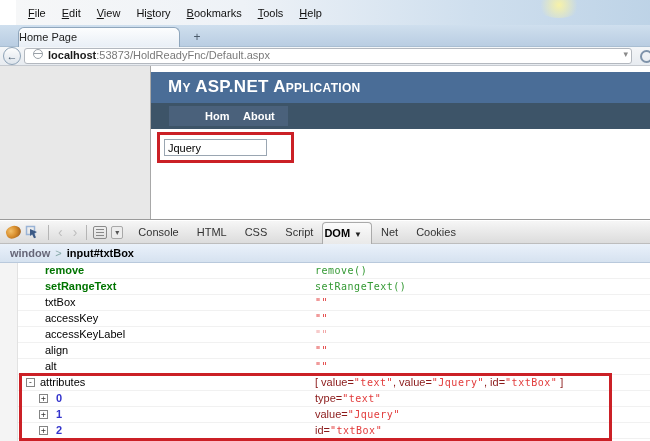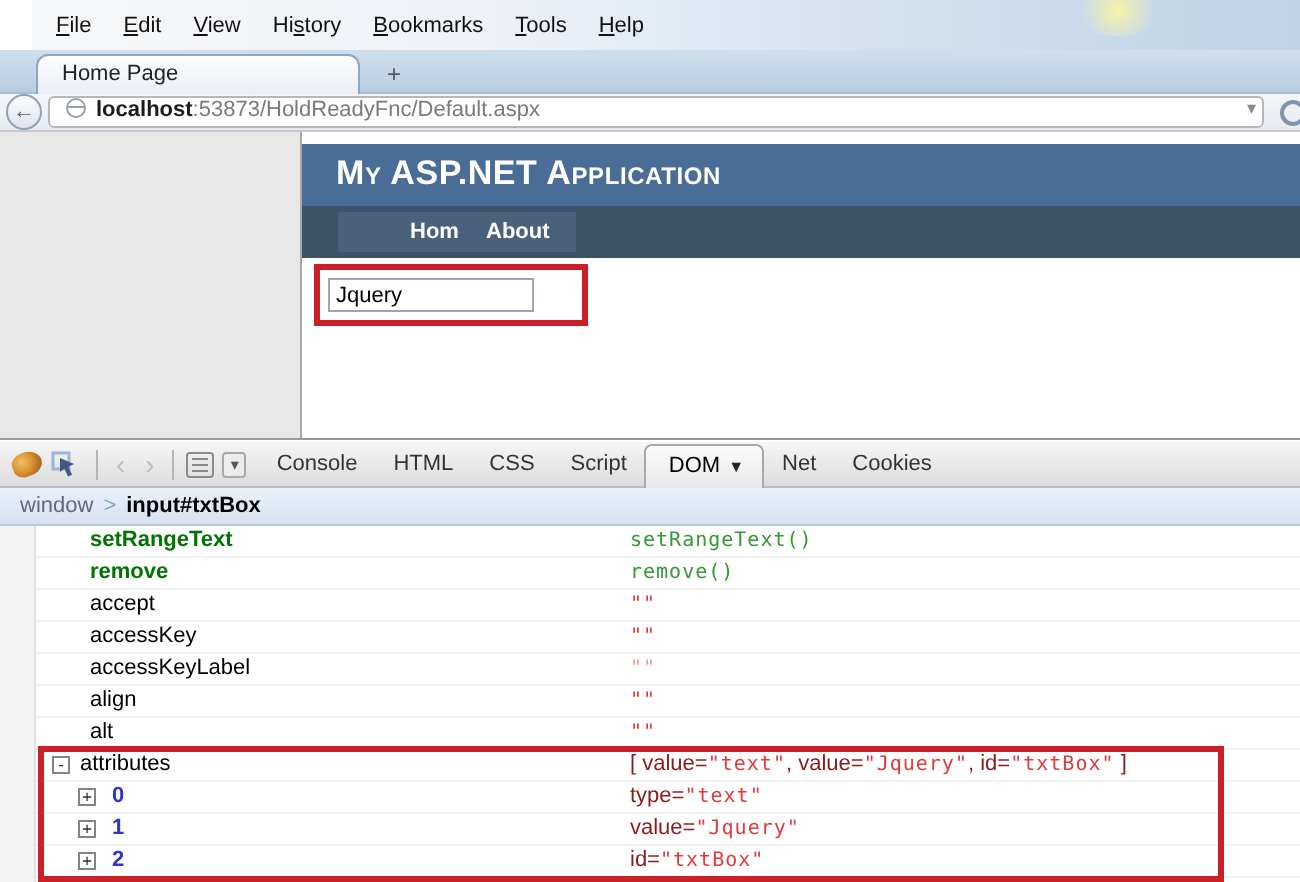--- a/index.html
+++ b/index.html
@@ -14,21 +14,21 @@
     background:radial-gradient(circle,#f7f2a8 0%,rgba(247,242,168,0) 70%); }
   .menu-items { position:absolute; left:4px; top:0; height:25px; display:flex; align-items:center; }
   .menu-item { font-size:11px; color:#111; padding:3px 8px; cursor:default; }
   .menu-item .acc { text-decoration:underline; }
 
   .tabbar { position:absolute; left:0; top:25px; width:650px; height:22px;
     background:linear-gradient(180deg,#cfdfee 0%,#b9cde2 100%); border-bottom:1px solid #a9bed2; }
   .tab-active { position:absolute; left:18px; top:2px; width:162px; height:20px;
     background:linear-gradient(180deg,#fcfdfe 0%,#e9eff6 100%);
     border:1px solid #8fa6bc; border-bottom:none; border-radius:6px 6px 0 0;
-    font-size:11px; color:#222; line-height:19px; padding-left:12px; }
+    font-size:11px; color:#222; line-height:19px; padding-left:0; }
   .newtab-btn { position:absolute; left:186px; top:5px; width:22px; height:15px; text-align:center;
     font-size:12px; color:#4a5a6a; line-height:14px; border-radius:3px; }
 
   .navbar { position:absolute; left:0; top:47px; width:650px; height:19px;
     background:linear-gradient(180deg,#f4f6f8 0%,#e7ebf0 100%); border-bottom:1px solid #c6cad0; }
   .urlbar { position:absolute; left:24px; top:1px; width:608px; height:16px; background:#fff;
     border:1px solid #b3b8bf; border-radius:3px; display:flex; align-items:flex-start; }
   .back-btn { position:absolute; left:3px; top:0px; width:18px; height:18px; border-radius:50%;
     border:1px solid #8ea3b7; background:linear-gradient(180deg,#fdfdfd,#dde4ec);
     text-align:center; font-size:11px; font-weight:bold; color:#43586d; line-height:16px; z-index:2; }
@@ -71,28 +71,28 @@
     transform:rotate(-20deg); }
   .inspect-icon { width:15px; height:15px; margin-right:4px; }
   .fb-sep { width:1px; height:15px; background:#b5b5b5; margin:0 4px; flex:none; }
   .chev { font-size:14px; color:#bdbdbd; padding:0 5px; line-height:15px; }
   .panel-list-icon { width:14px; height:13px; border:1px solid #8a8a8a; border-radius:2px; margin:0 2px;
     background:repeating-linear-gradient(180deg,#fff 0 2px,#888 2px 3px,#fff 3px 4px); background-size:100% 12px;
     background-position:0 2px; background-repeat:no-repeat; background-image:linear-gradient(180deg,#888 0 1px,transparent 1px 3px,#888 3px 4px,transparent 4px 6px,#888 6px 7px,transparent 7px); padding:2px; background-clip:content-box; }
   .mini-drop { font-size:8px; color:#555; border:1px solid #a8a8a8; border-radius:2px; background:#ececec;
     padding:1px 3px; margin:0 6px 0 2px; line-height:9px; }
   .fb-tab { font-size:11px; color:#333; padding:4px 9px; flex:none; }
-  .fb-tab.active { font-weight:normal; color:#000; background:linear-gradient(180deg,#fbfbfb,#e9e9e9);
-    border:1px solid #aaa; border-bottom:none; border-radius:4px 4px 0 0; margin-top:1px; padding:4px 9px 5px 11px; }
+  .fb-tab.active { font-weight:bold; color:#000; background:linear-gradient(180deg,#fbfbfb,#e9e9e9);
+    border:1px solid #aaa; border-bottom:none; border-radius:4px 4px 0 0; margin-top:1px; padding:4px 9px 5px 1px; }
   .fb-tab .caret { font-size:8px; margin-left:4px; color:#222; }
 
   .fb-breadcrumb { position:absolute; left:0; top:24px; width:650px; height:19px;
     background:linear-gradient(180deg,#eaf1fa 0%,#d6e2f0 100%); border-bottom:1px solid #b9c9dc;
     display:flex; align-items:center; font-size:11px; }
-  .bc-root { color:#667; margin-left:10px; }
+  .bc-root { color:#667; margin-left:10px;font-weight:bold; }
   .bc-sep { color:#8aa; margin:0 5px; }
   .bc-current { color:#000; font-weight:bold; }
 
   .fb-dom { position:absolute; left:0; top:43px; width:650px; height:179px; background:#fff; }
   .dom-gutter { position:absolute; left:0; top:0; width:18px; height:179px; background:#f4f4f4;
     border-right:1px solid #e2e2e2; }
   .dom-rows { position:absolute; left:18px; top:0; width:632px; }
   .dom-row { position:relative; height:16px; border-bottom:1px solid #f1f1f1; font-size:11px; line-height:15px; }
   .dom-name { position:absolute; left:27px; color:#000; }
   .dom-row.fn .dom-name { color:#007400; font-weight:bold; }
@@ -189,29 +189,29 @@
       <span class="bc-root">window</span>
       <span class="bc-sep">&gt;</span>
       <span class="bc-current">input#txtBox</span>
     </div>
 
     <div class="fb-dom">
       <div class="dom-gutter"></div>
       <div class="dom-rows">
 
         <div class="dom-row fn">
+          <span class="dom-name">remove</span>
+          <span class="dom-value">remove()</span>
+        </div>
+        <div class="dom-row fn">
           <span class="dom-name">setRangeText</span>
           <span class="dom-value">setRangeText()</span>
         </div>
-        <div class="dom-row fn">
-          <span class="dom-name">remove</span>
-          <span class="dom-value">remove()</span>
-        </div>
-        <div class="dom-row str">
-          <span class="dom-name">accept</span>
+        <div class="dom-row str">
+          <span class="dom-name">txtBox</span>
           <span class="dom-value">""</span>
         </div>
         <div class="dom-row str">
           <span class="dom-name">accessKey</span>
           <span class="dom-value">""</span>
         </div>
         <div class="dom-row str faded">
           <span class="dom-name">accessKeyLabel</span>
           <span class="dom-value">""</span>
         </div>

